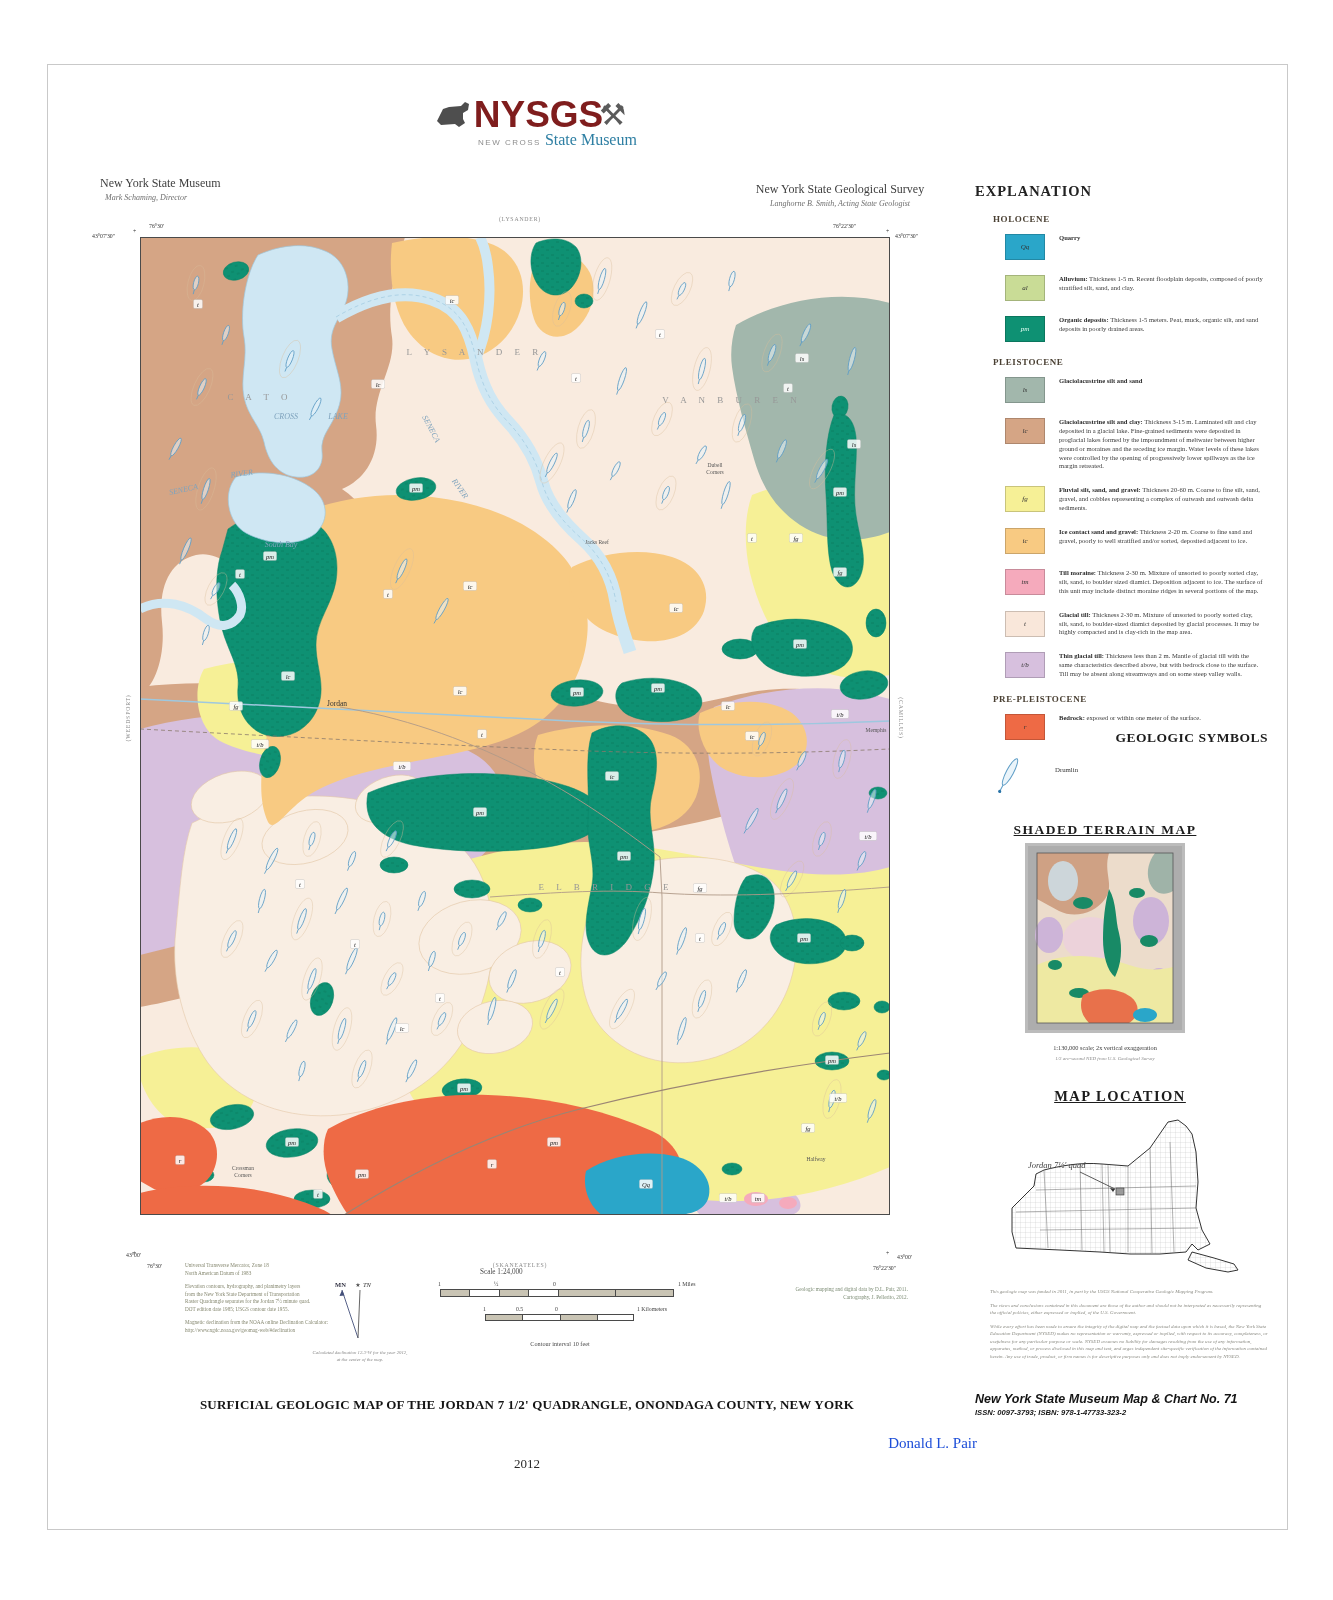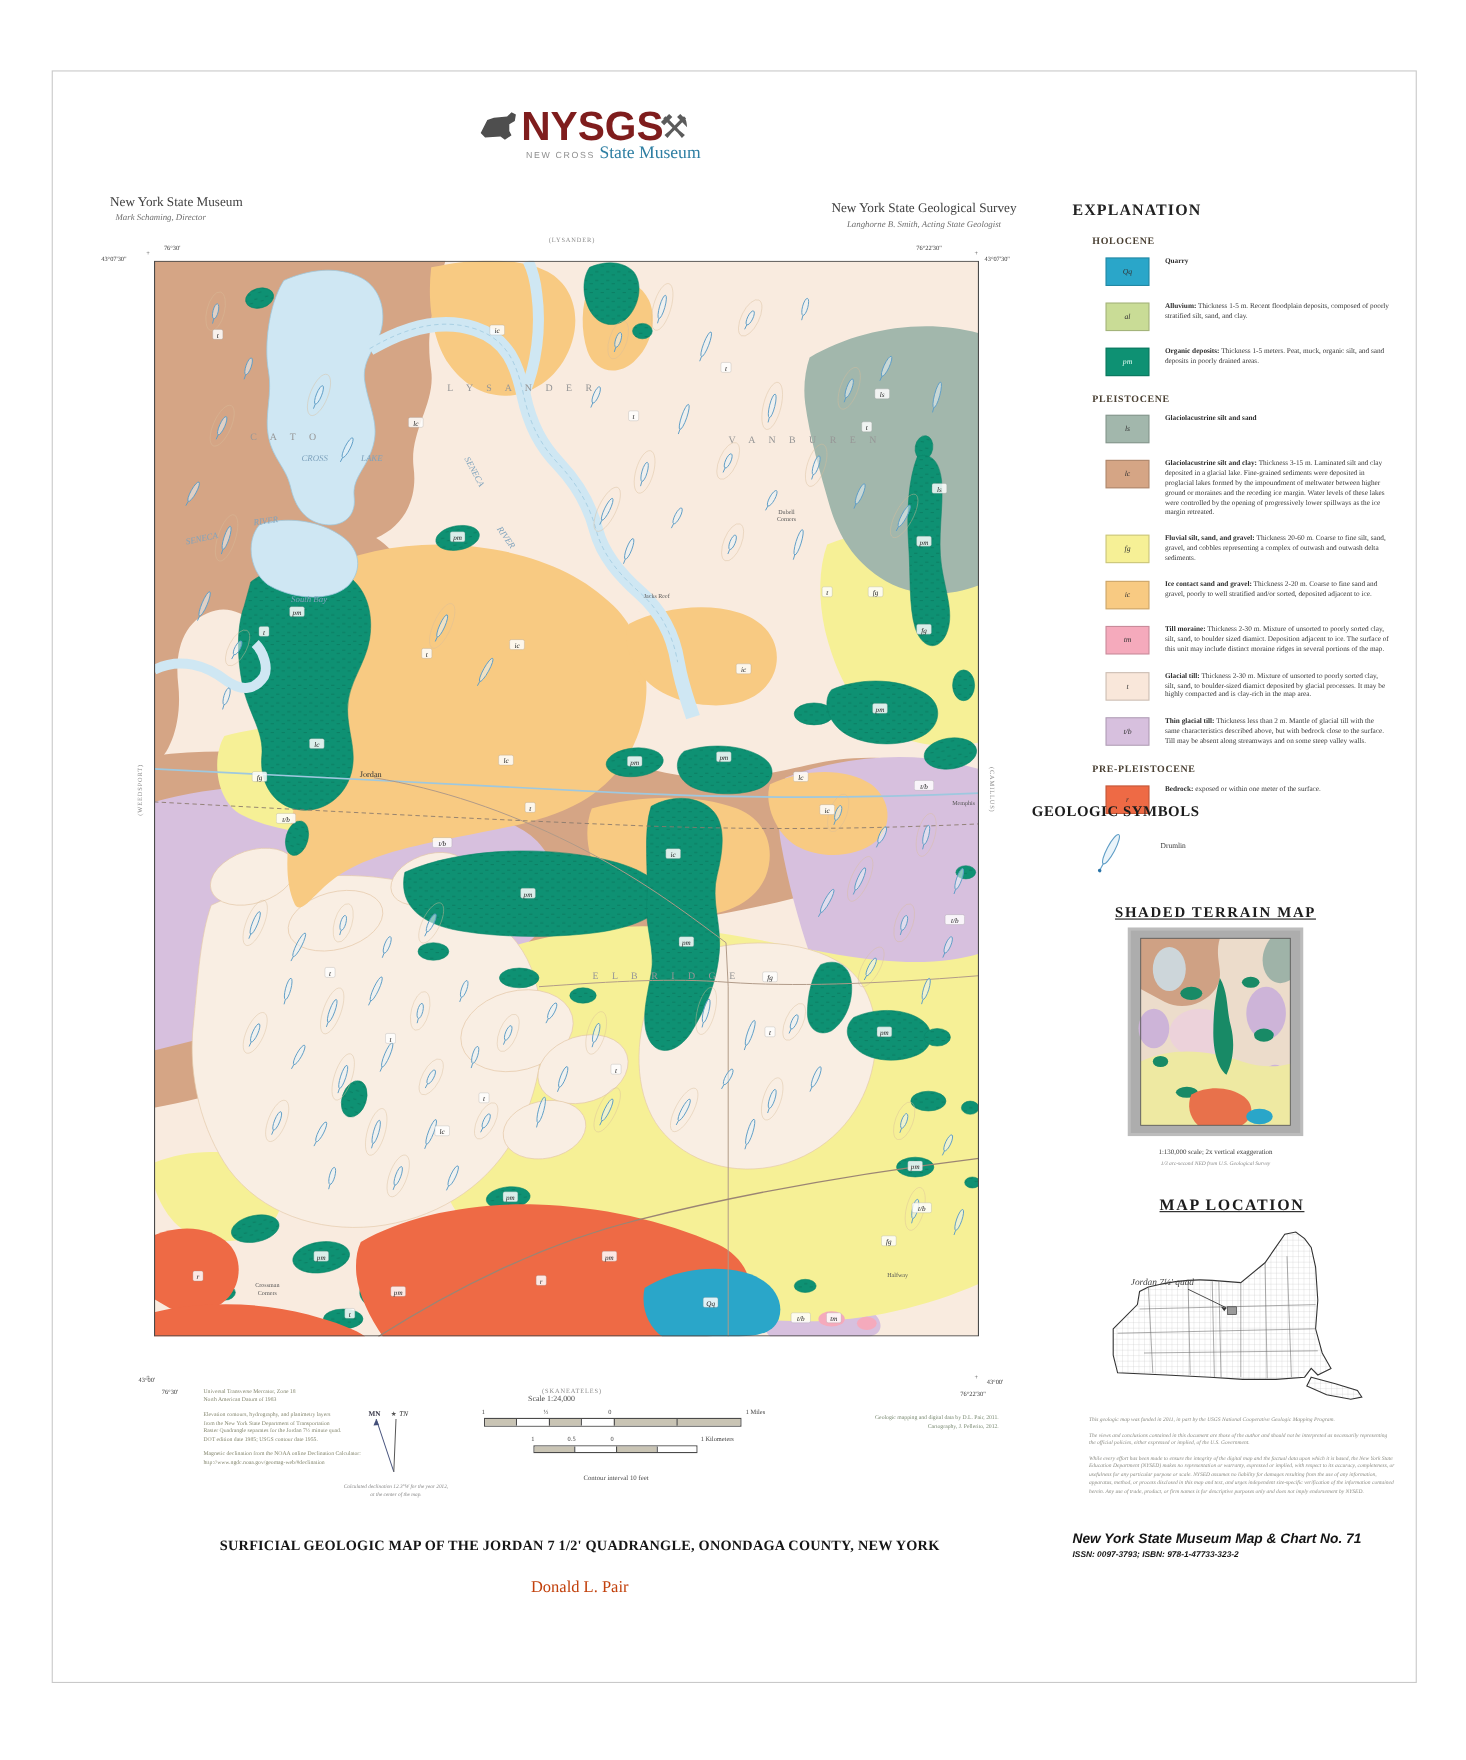--- a/index.html
+++ b/index.html
@@ -27,21 +27,21 @@
   .note{font-size:5.2px;color:#85876f;line-height:1.45;margin-bottom:6px;}
   .disc{font-size:5px;font-style:italic;color:#8b8b83;line-height:1.5;margin-bottom:6px;}
   .coord{font-size:5.8px;color:#333;}
   .quadlbl{font-size:5.8px;color:#8a8a8a;letter-spacing:.8px;}
   
   .bar{position:relative;border:1px solid #4a4a4a;display:flex;}
   .bar div{height:100%;}
   .blbl{position:absolute;font-size:5.8px;color:#444;}
   
   .main-title{font-size:13px;font-weight:bold;color:#151515;text-align:center;letter-spacing:.2px;}
-  .author{font-size:15px;color:#c2410c;text-align:center;}
+  .author{font-size:15px;color:#1d4ed8;text-align:right;}
   .year{font-size:13px;color:#2a2a2a;text-align:center;}
   .pub1{font-family:"Liberation Sans",sans-serif;font-weight:bold;font-style:italic;font-size:12.5px;color:#141414;}
   .pub2{font-family:"Liberation Sans",sans-serif;font-weight:bold;font-style:italic;font-size:7.6px;color:#141414;margin-top:2px;}
   .watermark{position:absolute;left:60px;top:1362px;width:1260px;overflow:hidden;white-space:nowrap;
              font-family:"Liberation Sans",sans-serif;font-weight:bold;font-size:150px;
              color:rgba(195,195,195,.28);z-index:3;pointer-events:none;}
   .z4{z-index:4;}
   .inset-head{font-weight:bold;letter-spacing:1.5px;color:#1c1c1c;text-align:center;text-decoration:underline;}
 </style>
 </head>
@@ -813,21 +813,21 @@
         <div class="era">PRE-PLEISTOCENE</div>
         <div class="lrow">
           <div class="sw" style="background: rgb(238, 106, 69);">
             <span class="swc">r</span>
           </div>
           <div class="ltext"><b>Bedrock:</b>  exposed or within one meter of the surface.</div>
         </div>
       </div>
   </div>
 
-  <div class="s" style="left:938px;top:730px;width:330px;">
+  <div class="s" style="left:938px;top:730px;width:330px;text-align:right;">
     <div style="font-size:13.5px;font-weight:bold;letter-spacing:.5px;color:#1c1c1c;">GEOLOGIC SYMBOLS</div>
     <svg width="40" height="50" style="position:absolute;left:52px;top:20px;">
       <g transform="translate(20,22) rotate(28)">
         <ellipse cx="0" cy="0" rx="3.5" ry="15" fill="#eaf4fa" stroke="#5e9dc6" stroke-width="1"></ellipse>
         <line x1="0" y1="15" x2="0" y2="22" stroke="#5e9dc6" stroke-width="1"></line>
         <circle cx="0" cy="22" r="1.6" fill="#2a74a8"></circle>
       </g>
     </svg>
     <div style="position:absolute;left:117px;top:36px;font-size:6.8px;color:#3a3a3a;">Drumlin</div>
   </div>
@@ -959,19 +959,20 @@
     <div id="disc-block">
         <div class="disc">This geologic map was funded in 2011, in part by the USGS National Cooperative Geologic Mapping Program.</div>
         <div class="disc">The views and conclusions contained in this document are those of the author and should not be interpreted as necessarily representing the official policies, either expressed or implied, of the U.S. Government.</div>
         <div class="disc">While every effort has been made to ensure the integrity of the digital map and the factual data upon which it is based, the New York State Education Department (NYSED) makes no representation or warranty, expressed or implied, with respect to its accuracy, completeness, or usefulness for any particular purpose or scale.  NYSED assumes no liability for damages resulting from the use of any information, apparatus, method, or process disclosed in this map and text, and urges independent site-specific verification of the information contained herein.  Any use of trade, product, or firm names is for descriptive purposes only and does not imply endorsement by NYSED.</div>
       </div>
   </div>
 
   <div class="s z4" style="left:77px;top:1397px;width:900px;">
     <div class="main-title">SURFICIAL GEOLOGIC MAP OF THE JORDAN 7 1/2' QUADRANGLE, ONONDAGA COUNTY, NEW YORK</div>
     <div class="author" style="margin-top:22px;">Donald L. Pair</div>
+    <div class="year" style="margin-top:4px;">2012</div>
   </div>
 
   <div class="s z4" style="left:975px;top:1392px;width:295px;">
     <div class="pub1">New York State Museum Map &amp; Chart No. 71</div>
     <div class="pub2">ISSN: 0097-3793; ISBN: 978-1-47733-323-2</div>
   </div>
 </div>
 
 </body></html>

